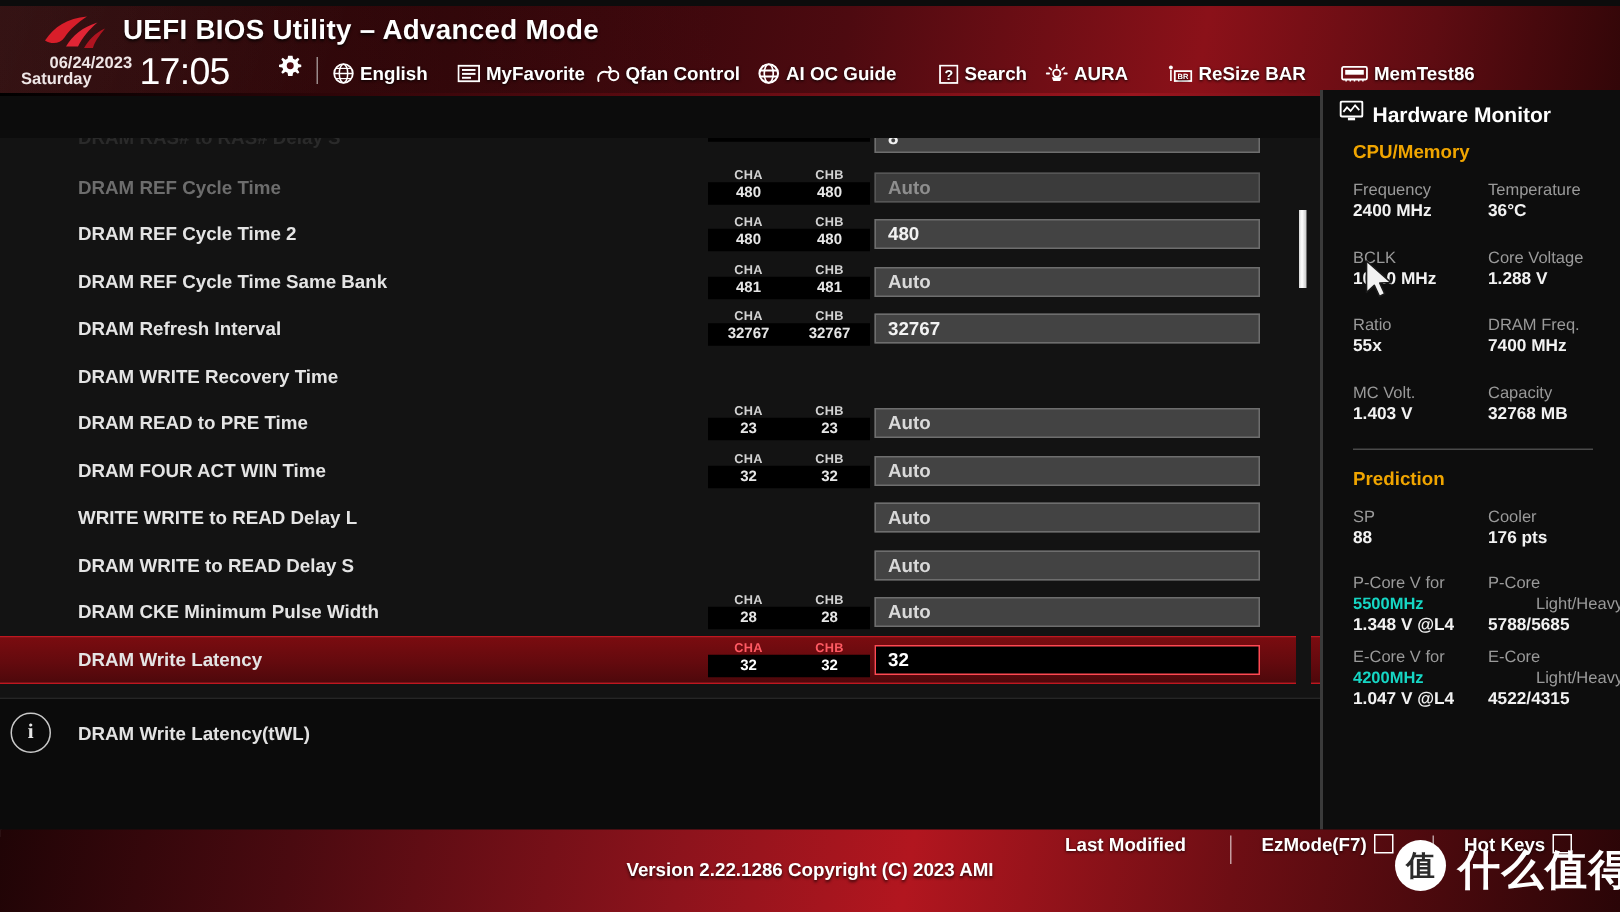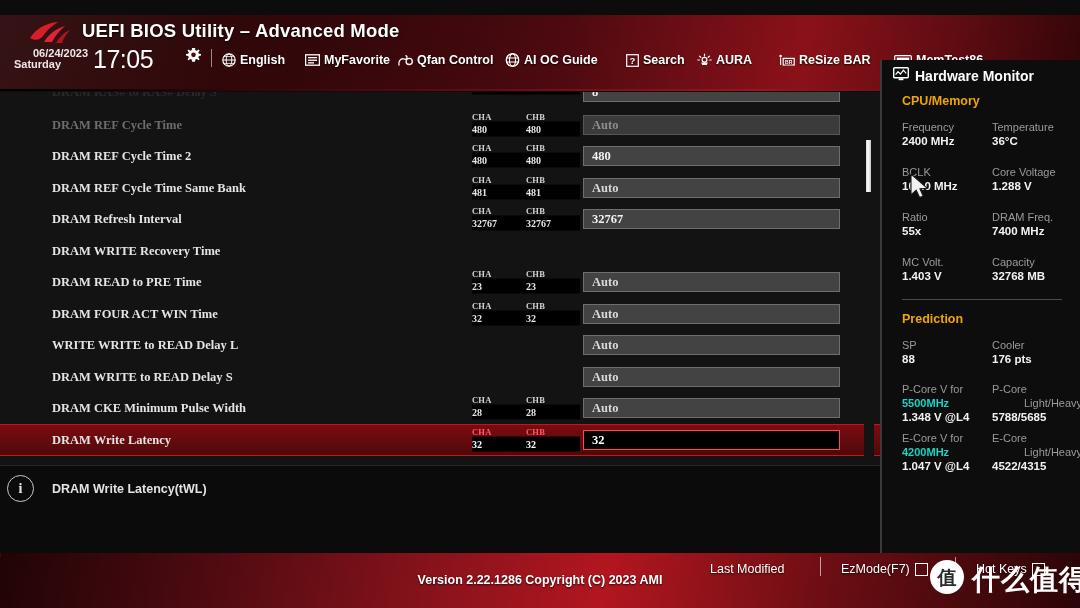--- a/index.html
+++ b/index.html
@@ -10,22 +10,22 @@
     overflow: hidden;
   }
   #root {
     position: relative;
     width: 1080px; height: 608px;
     background: #0c0c0c;
   }
 
   
   .header {
-    position: absolute; left: 0; top: 15px;
-    width: 1080px; height: 76px;
+    position: absolute; left: 0; top: 4px;
+    width: 1080px; height: 60px;
     background:
       linear-gradient(110deg, rgba(255,255,255,0.045) 0%, rgba(255,255,255,0) 22%),
       linear-gradient(80deg, rgba(255,60,60,0.10) 0%, rgba(0,0,0,0) 45%),
       linear-gradient(100deg, #140304 0%, #2a0508 28%, #4d0a10 52%, #8b1119 74%, #5e0c12 88%, #320608 100%);
     overflow: hidden;
   }
   .header::before {
     content: "";
     position: absolute; left: 640px; top: -40px;
     width: 420px; height: 160px;
@@ -88,39 +88,39 @@
   }
 
   
   .main {
     position: absolute; left: 0; top: 92px;
     width: 880px; height: 373px;
     background: #131313;
     overflow: hidden;
   }
   .row {
-    position: absolute; left: 0; width: 1028px; height: 31.5px; font-family: Liberation Serif, serif;
+    position: absolute; left: 0; width: 1028px; height: 31.5px;
   }
   .row.sel {
     background: linear-gradient(180deg, #7a0c10 0%, #640a0e 55%, #4e080b 100%);
     border-top: 1px solid #c0161f;
     border-bottom: 1px solid #c0161f;
   }
   .row-label {
     position: absolute; left: 52px; top: 50%; transform: translateY(-50%);
     color: #e4e4e4; font-size: 12.5px; font-weight: bold;
     white-space: nowrap;
   }
   .row-label.dim { color: #6d6d6d; font-weight: bold; }
   .row-label.cut { color: #2a2a2a; }
 
   .chip {
     position: absolute; top: 50%; transform: translateY(-50%);
     width: 54px; height: 25px;
-    text-align: left;
+    text-align: center;
   }
   .chip .ch-tag {
     display: block; color: #d2d2d2; font-size: 8.5px;
     font-weight: bold; line-height: 9px; letter-spacing: 0.2px;
   }
   .chip .ch-val {
     display: block; background: #000; color: #e6e6e6;
     font-size: 10px; font-weight: bold; line-height: 15px; height: 15px;
   }
   .row.sel .chip .ch-tag { color: #ff5a63; }
@@ -228,22 +228,22 @@
     transform: skewX(-14deg);
   }
   .footer-ver {
     position: absolute; left: 0; top: 20px; width: 1080px;
     text-align: center;
     color: #ffffff; font-size: 12.5px; font-weight: bold;
     text-shadow: 0 1px 2px rgba(0,0,0,0.75);
   }
   .foot-btn {
     position: absolute; top: 3px; height: 20px;
-    color: #ffffff; font-size: 12.5px; font-weight: normal;
-    display: flex; align-items: flex-end; gap: 5px;
+    color: #ffffff; font-size: 12.5px; font-weight: bold;
+    display: flex; align-items: flex-start; gap: 5px;
     white-space: nowrap;
     text-shadow: 0 1px 2px rgba(0,0,0,0.75);
   }
   .foot-sep {
     position: absolute; top: 4px; width: 1px; height: 19px;
     background: rgba(255,255,255,0.6);
   }
   .sq-ic {
     display: inline-block; width: 13px; height: 13px;
     border: 1.4px solid #ffffff;

